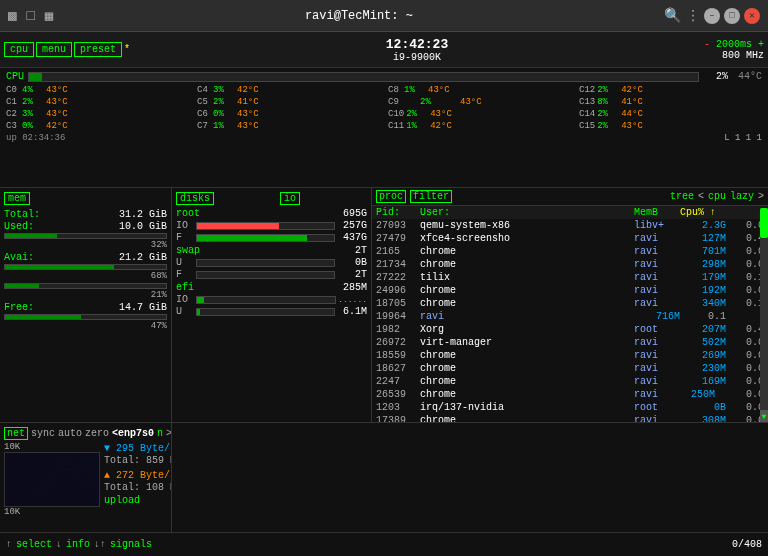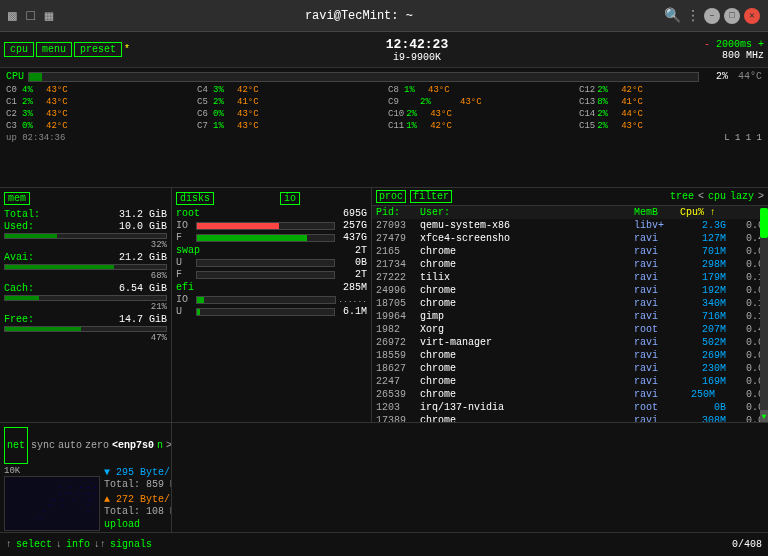--- a/index.html
+++ b/index.html
@@ -199,24 +199,20 @@
       </div>
       <div style="color: #aaa; font-size: 9px; text-align: right; margin-bottom: 2px;">32%</div>
       <div style="display: flex; justify-content: space-between; font-size: 10px; margin: 1px 0;">
         <span style="color: #0f0;">Avai:</span>
         <span style="color: #fff;">21.2 GiB</span>
       </div>
       <div style="height: 6px; background: #222; border: 1px solid #444; margin: 1px 0;">
         <div style="width: 68%; height: 100%; background: #080;"></div>
       </div>
       <div style="color: #aaa; font-size: 9px; text-align: right; margin-bottom: 2px;">68%</div>
-      <div style="display: flex; justify-content: space-between; font-size: 10px; margin: 1px 0;">
-        <span style="color: #0f0;">Cach:</span>
-        <span style="color: #fff;">6.54 GiB</span>
-      </div>
       <div style="height: 6px; background: #222; border: 1px solid #444; margin: 1px 0;">
         <div style="width: 21%; height: 100%; background: #080;"></div>
       </div>
       <div style="color: #aaa; font-size: 9px; text-align: right; margin-bottom: 2px;">21%</div>
       <div style="display: flex; justify-content: space-between; font-size: 10px; margin: 1px 0;">
         <span style="color: #0f0;">Free:</span>
         <span style="color: #fff;">14.7 GiB</span>
       </div>
       <div style="height: 6px; background: #222; border: 1px solid #444; margin: 1px 0;">
         <div style="width: 47%; height: 100%; background: #080;"></div>
@@ -353,21 +349,20 @@
         </div>
         <div style="display: grid; grid-template-columns: 44px 1fr 46px 46px 38px; font-size: 10px; padding: 1px 4px;">
           <span style="color: #aaa;">18705</span>
             <span style="color: #fff;">chrome</span>
             <span style="color: #8af;">ravi</span>
             <span style="color: #0af; text-align: right;">340M</span>
             <span style="color: #aaa; text-align: right;">0.1</span>
         </div>
         <div style="display: grid; grid-template-columns: 44px 1fr 46px 46px 38px; font-size: 10px; padding: 1px 4px;">
           <span style="color: #aaa;">19964</span>
-            <span style="color: #fff;">gimp</span>
             <span style="color: #8af;">ravi</span>
             <span style="color: #0af; text-align: right;">716M</span>
             <span style="color: #aaa; text-align: right;">0.1</span>
         </div>
         <div style="display: grid; grid-template-columns: 44px 1fr 46px 46px 38px; font-size: 10px; padding: 1px 4px;">
           <span style="color: #aaa;">1982</span>
             <span style="color: #fff;">Xorg</span>
             <span style="color: #8af;">root</span>
             <span style="color: #0af; text-align: right;">207M</span>
             <span style="color: #aaa; text-align: right;">0.4</span>
@@ -431,21 +426,21 @@
       <div style="position: absolute; right: 0; bottom: 0; width: 8px; height: 12px; background: #555; display: flex; align-items: center; justify-content: center;">
         <span style="color: #0f0; font-size: 8px;">▼</span>
       </div>
     </div>
   </div>
 
   <div style="display: grid; grid-template-columns: 172px 1fr; height: 110px; border-top: 1px solid #333; overflow: hidden;">
 
     <div style="border-right: 1px solid #333; padding: 4px; overflow: hidden;">
       <div style="display: flex; gap: 3px; align-items: center; margin-bottom: 2px; font-size: 10px;">
-        <span style="color: #0f0; border: 1px solid #0f0; padding: 12px 2px;">net</span>
+        <span style="color: #0f0; border: 1px solid #0f0; padding: 0 2px;">net</span>
         <span style="color: #aaa;">sync</span>
         <span style="color: #aaa;">auto</span>
         <span style="color: #aaa;">zero</span>
         <span style="color: #fff; font-weight: bold;">&lt;<span>enp7s0</span></span>
         <span style="color: #0f0;">n</span>
         <span style="color: #aaa;">&gt;</span>
       </div>
       <div style="display: flex; gap: 4px; align-items: flex-start;">
 
         <div style="flex: 1; position: relative;">

